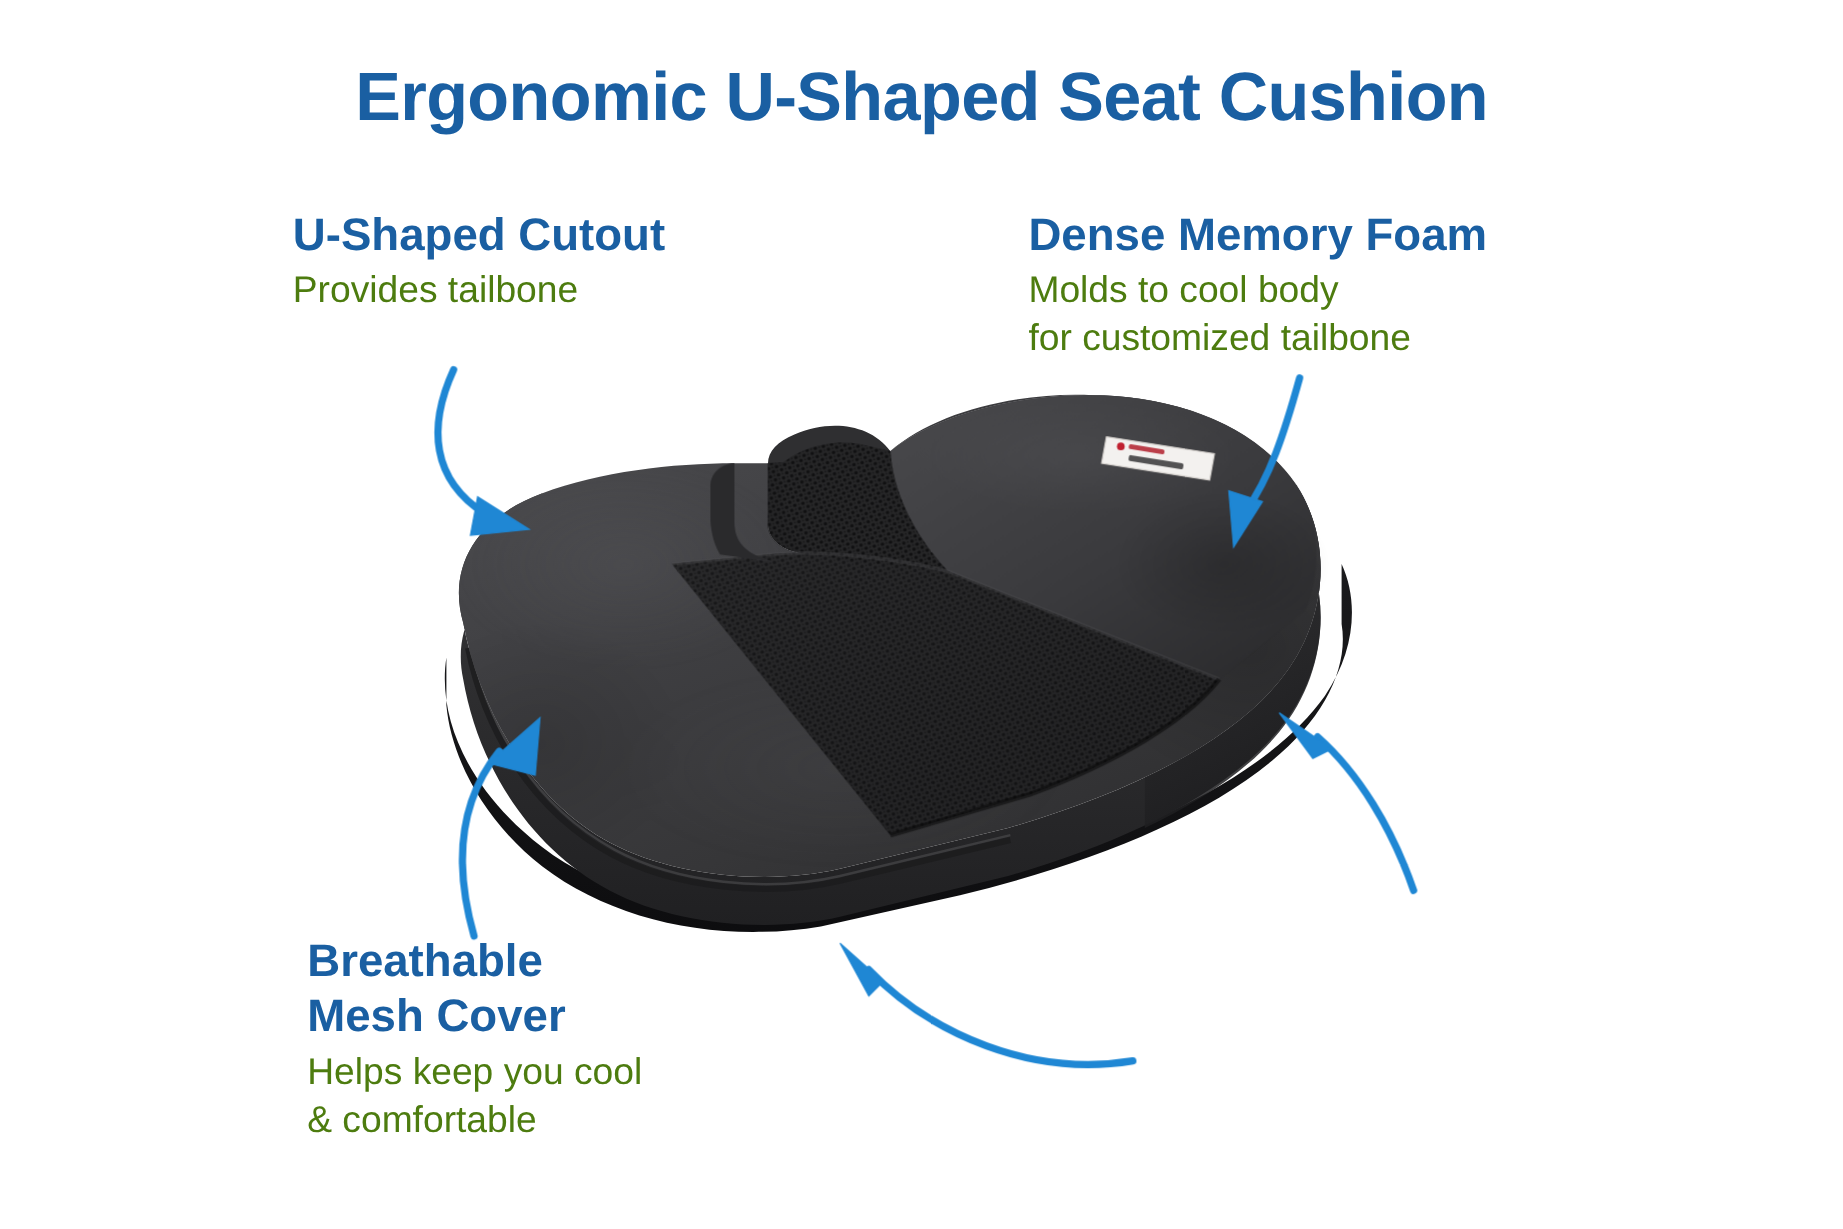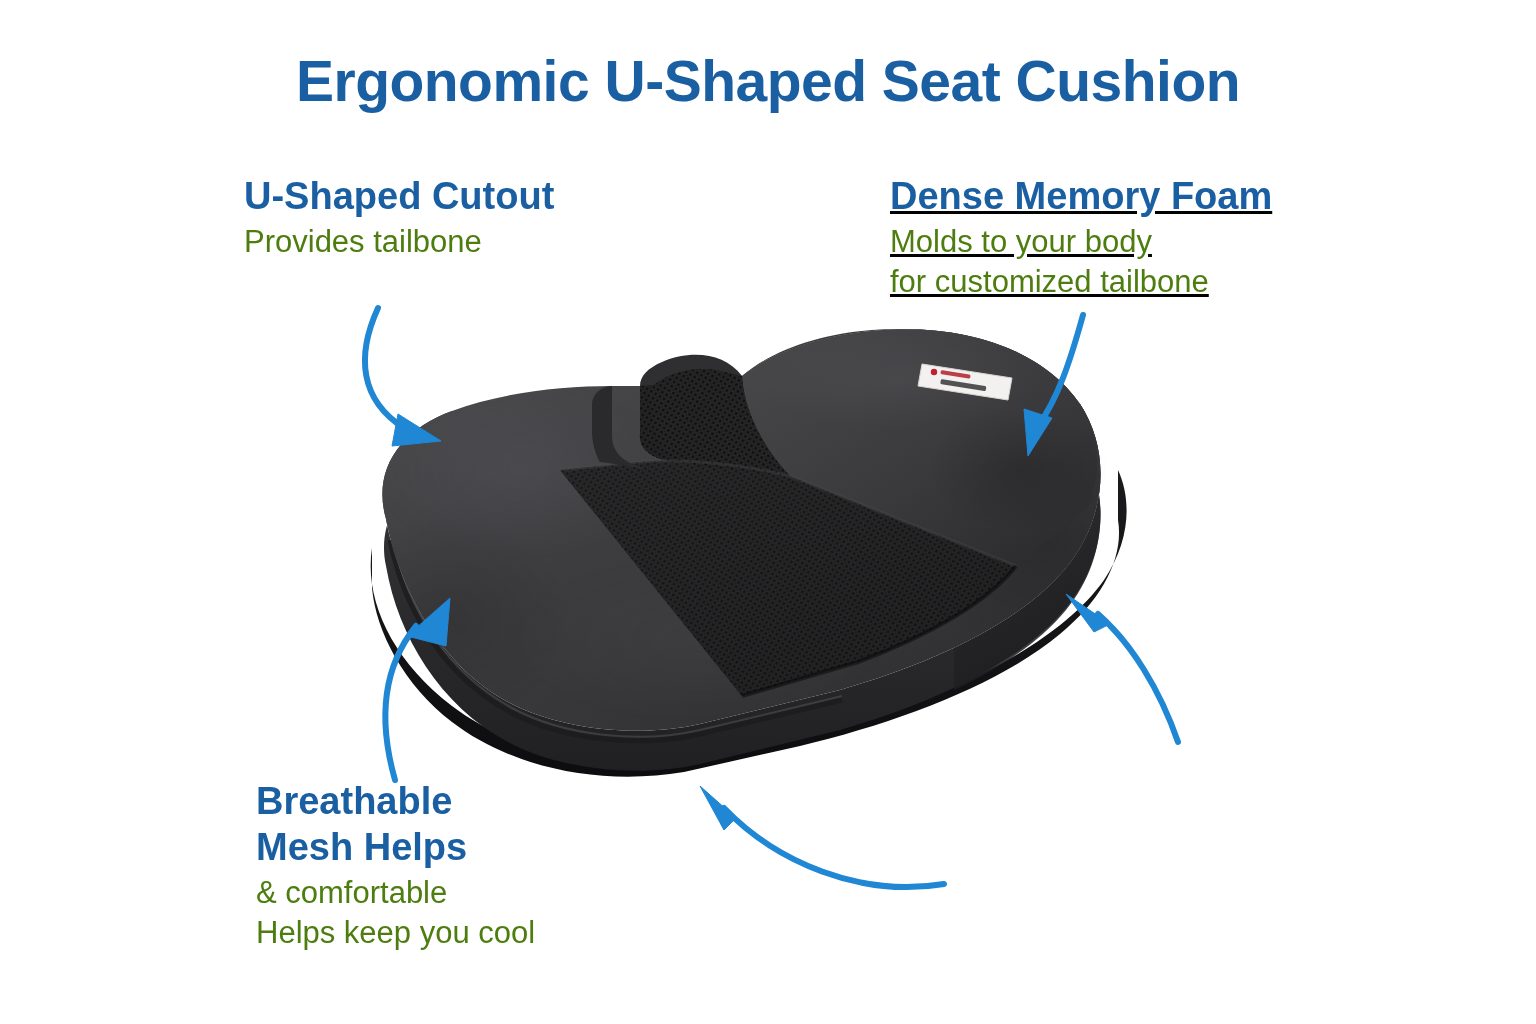--- a/index.html
+++ b/index.html
@@ -48,21 +48,21 @@
     font-family: "Liberation Sans", sans-serif;
     font-weight: normal;
     font-size: 31px;
     line-height: 40px;
     color: #4d7c0f;
     margin: 0;
     white-space: nowrap;
   }
 
   #callout-cutout    { left: 244px; top: 176px; }
-  #callout-foam      { left: 890px; top: 176px; text-decoration: underline; }
+  #callout-foam      { left: 857px; top: 176px; }
   #callout-mesh      { left: 256px; top: 781px; }
   #callout-nonslip   { left: 966px; top: 741px; }
 
   
   #product-stage {
     position: absolute;
     left: 0;
     top: 0;
     width: 1536px;
     height: 1024px;
@@ -389,25 +389,25 @@
     </svg>
   </div>
 
   <div class="callout" id="callout-cutout">
     <p class="head">U-Shaped Cutout</p>
     <p class="body">Provides tailbone</p>
   </div>
 
   <div class="callout" id="callout-foam">
     <p class="head">Dense Memory Foam</p>
-    <p class="body">Molds to your body</p>
+    <p class="body">Molds to cool body</p>
     <p class="body">for customized tailbone</p>
   </div>
 
   <div class="callout" id="callout-mesh">
     <p class="head">Breathable</p>
-    <p class="head">Mesh Helps</p>
+    <p class="head">Mesh Cover</p>
+    <p class="body">Helps keep you cool</p>
     <p class="body">&amp; comfortable</p>
-    <p class="body">Helps keep you cool</p>
   </div>
 
 
 </div>
 
 </body></html>

